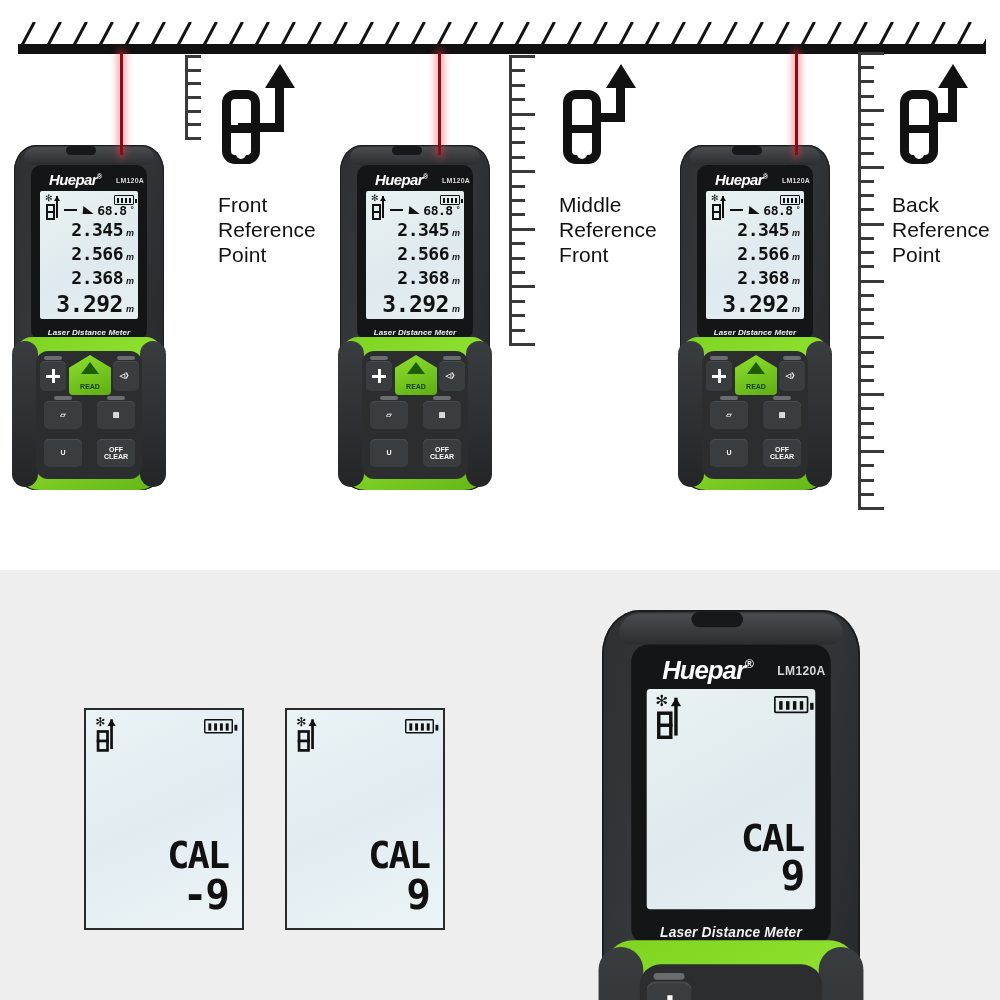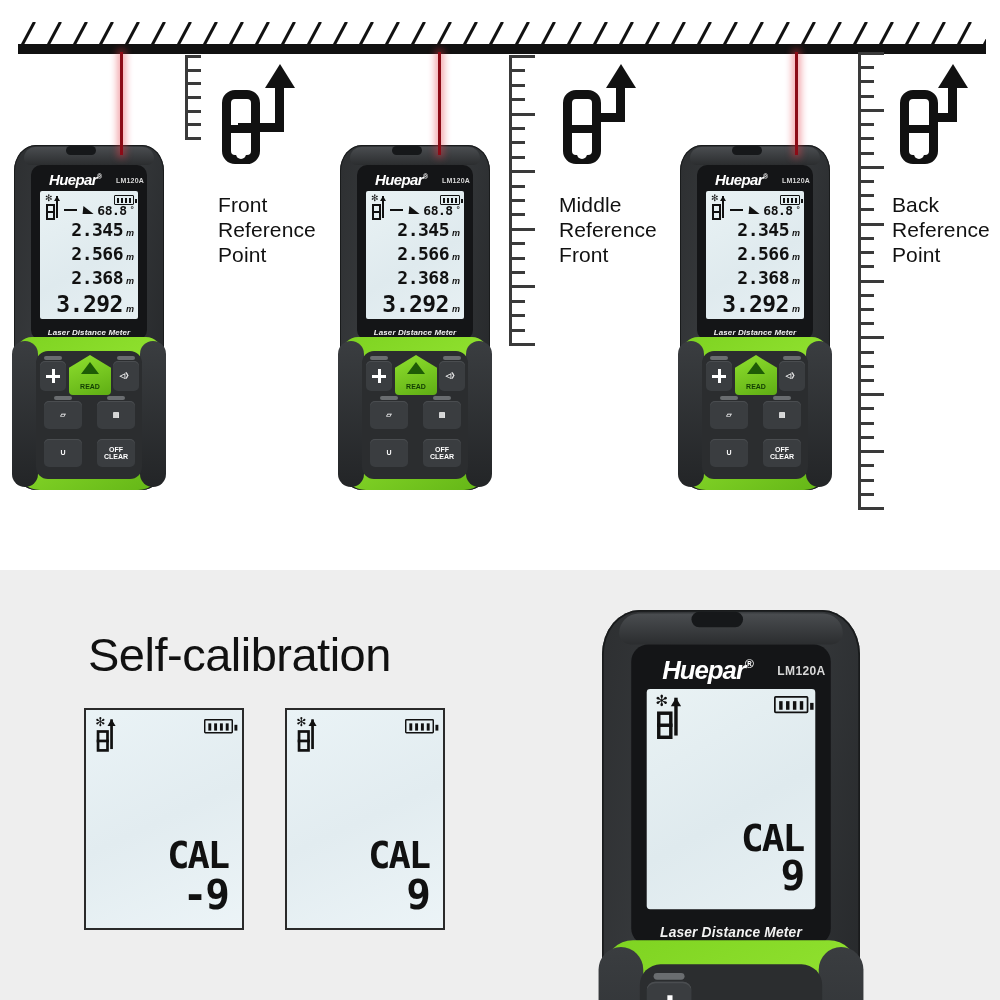--- a/index.html
+++ b/index.html
@@ -695,21 +695,20 @@
 CLEAR</span>
           </div>
         </div>
       </div>
     </div>
 
   </div>
 
   <div class="bottom-section">
 
-    <div class="sc-title">Self-calibration</div>
 
     <div class="cal-panel" style="left:84px;top:138px;">
       <div class="lcd-ref-icon">
         <span class="star">✻</span>
         <span class="ar"></span>
         <span class="box"></span>
       </div>
       <div class="batt">
           <i></i>
           <i></i>

